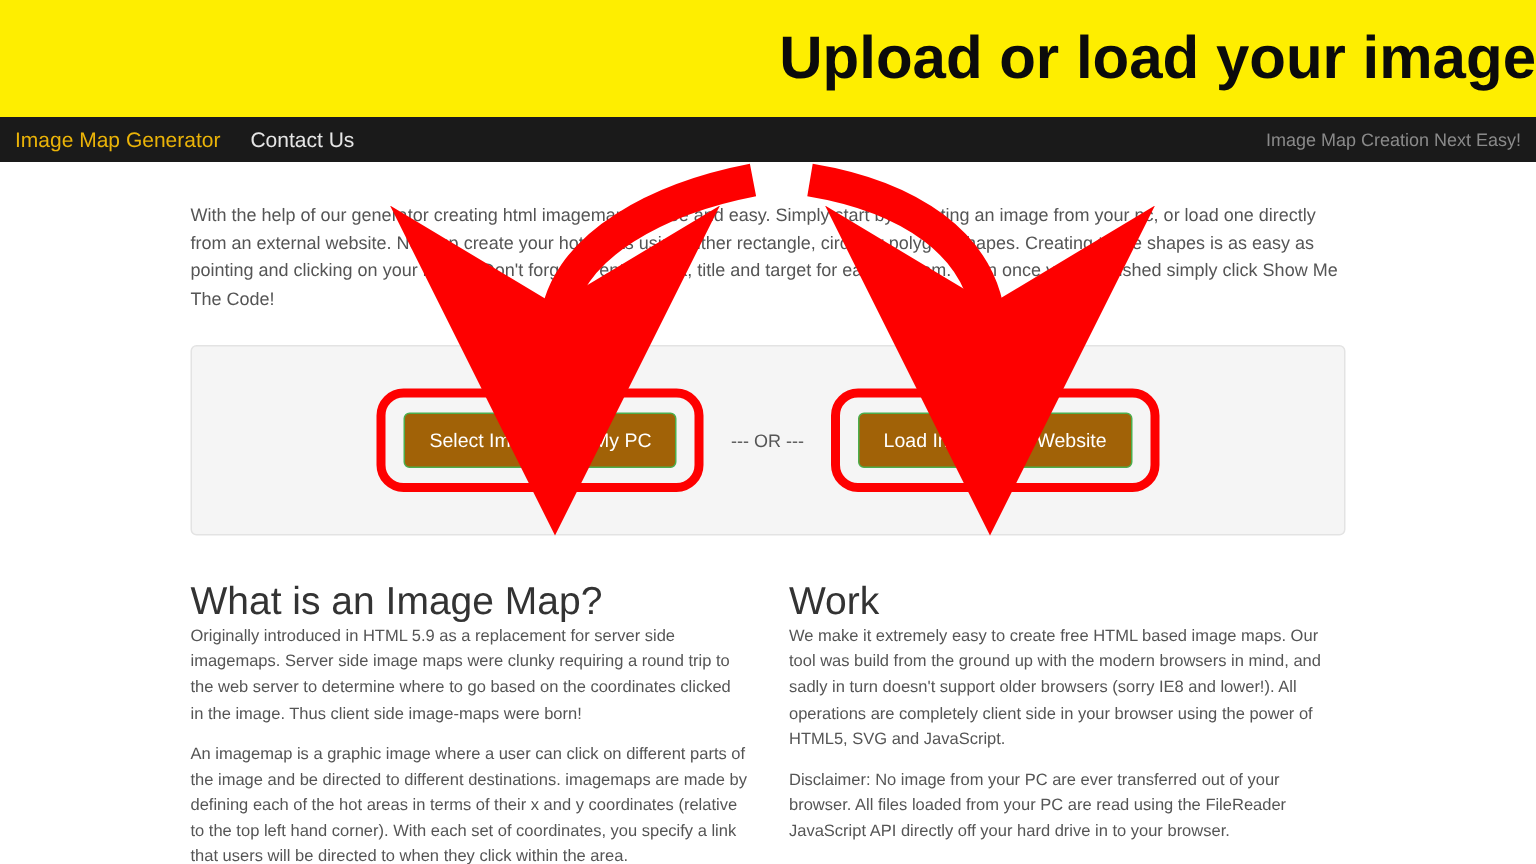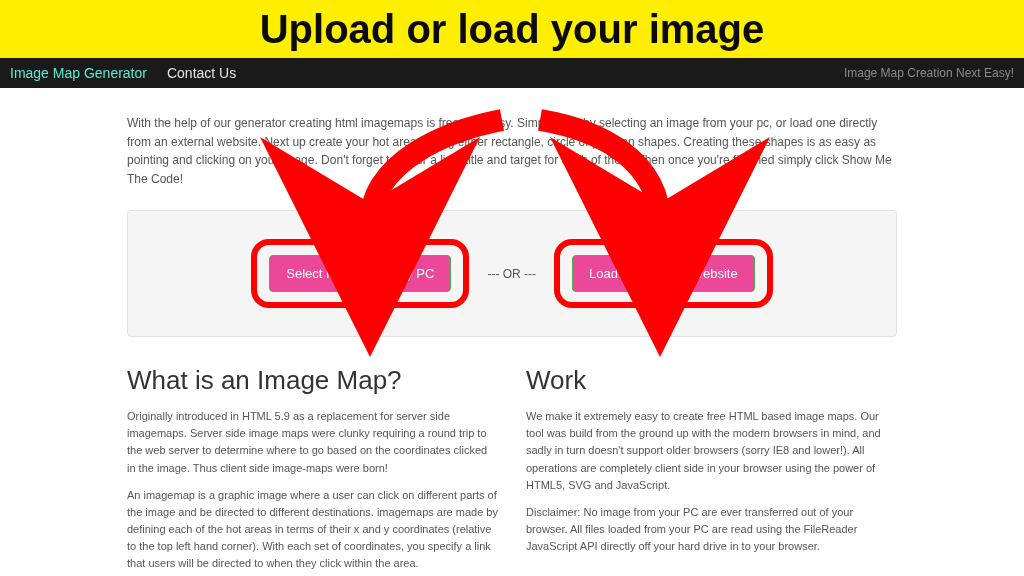--- a/index.html
+++ b/index.html
@@ -1,39 +1,39 @@
 <!DOCTYPE html>
 <html><head>
   <meta charset="utf-8">
   <style>
     * { margin: 0; padding: 0; box-sizing: border-box; }
     body { font-family: "Helvetica Neue", Helvetica, Arial, sans-serif; width: 1024px; height: 576px; overflow: hidden; background: #fff; position: relative; }
 
-    .banner { background: #feee00; height: 58px; display: flex; align-items: center; justify-content: center; }
+    .banner { background: #feee00; height: 78px; display: flex; align-items: center; justify-content: flex-end; }
     .banner-text { font-size: 40px; font-weight: 700; color: #0b0b0b; }
 
     .navbar { background: #1a1a1a; height: 30px; display: flex; align-items: center; padding: 0 10px; color: #7a7a7a; font-size: 12px; }
     .nav-left { display: flex; align-items: center; gap: 20px; }
-    .brand { color: #5eead4; font-size: 14px; }
+    .brand { color: #eab308; font-size: 14px; }
     .nav-link { color: #e5e5e5; font-size: 14px; }
     .nav-right { margin-left: auto; color: #8a8a8a; font-size: 12px; }
 
     .container { width: 770px; margin: 0 auto; padding-top: 26px; }
 
     h2.section-title { font-size: 26px; font-weight: 500; color: #333; margin-bottom: 14px; }
     p.lead { font-size: 12px; line-height: 1.55; color: #555; }
 
     .well { background: #f5f5f5; border: 1px solid #e3e3e3; border-radius: 4px; margin-top: 22px; padding: 28px 0 28px; display: flex; align-items: center; justify-content: center; gap: 18px; position: relative; }
-    .btn { background: #ec4899; color: #fff; border: 1px solid #4cae4c; padding: 10px 16px; font-size: 13px; border-radius: 4px; cursor: pointer; display: inline-block; }
+    .btn { background: #a16207; color: #fff; border: 1px solid #4cae4c; padding: 10px 16px; font-size: 13px; border-radius: 4px; cursor: pointer; display: inline-block; }
     .or { color: #555; font-size: 12px; }
     .highlight-ring { border: 6px solid #fe0000; border-radius: 18px; padding: 10px 12px; display: inline-flex; }
 
     .two-col { display: flex; gap: 28px; margin-top: 28px; }
     .col { flex: 1; }
-    .col h2 { font-size: 26px; font-weight: 500; color: #333; margin-bottom: 12px; }
+    .col h2 { font-size: 26px; font-weight: 500; color: #333; margin-bottom: 0; }
     .col p { font-size: 11px; line-height: 1.55; color: #555; margin-bottom: 10px; }
 
     
     .arrows-svg { position: absolute; left: 0; top: 0; pointer-events: none; }
   </style>
 </head>
 <body>
 
 <div class="banner">
   <div class="banner-text">Upload or load your image</div>

